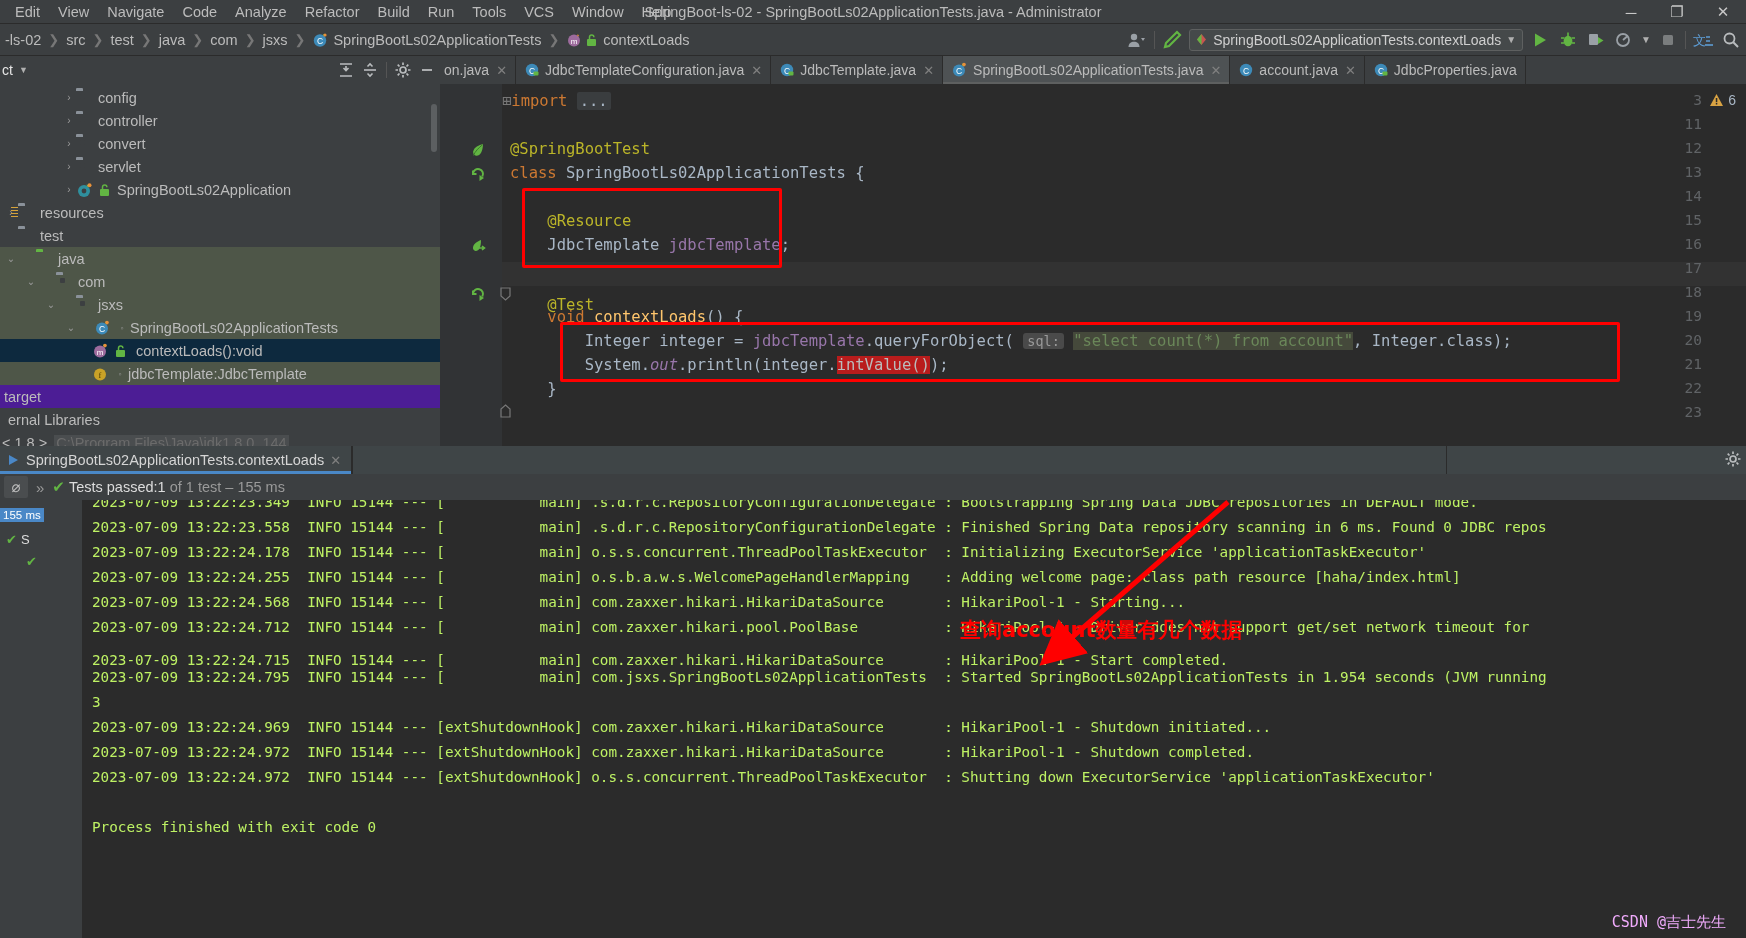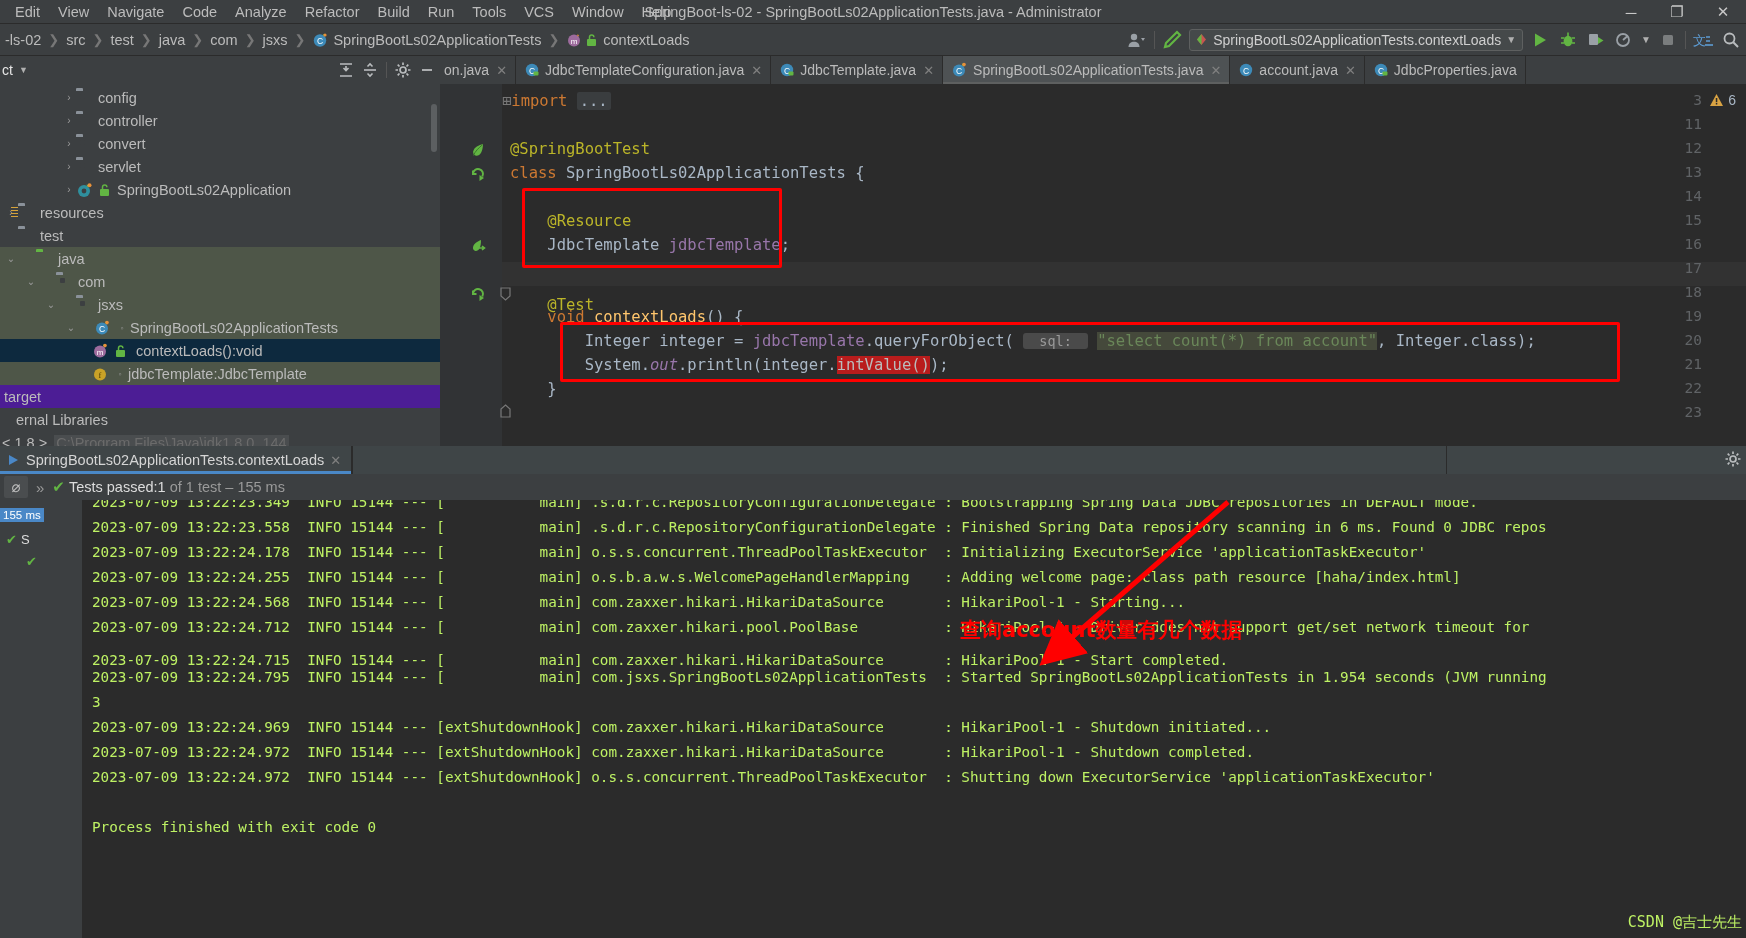--- a/index.html
+++ b/index.html
@@ -94,21 +94,21 @@
     position:absolute; right:44px; font-size:14.5px; color:#606366; text-align:right; width:26px;
   }
   .gicon { position:absolute; left:30px; width:16px; height:16px; }
   #codetext { position:absolute; left:62px; top:0; right:0; bottom:0; }
   .cline { position:absolute; left:0; font-size:15.5px; white-space:pre; letter-spacing:0px; }
   .kw { color:#cc7832; }  .cls { color:#a9b7c6; } .ann { color:#bbb529; }
   .fld { color:#9876aa; } .plain { color:#a9b7c6; } .str { color:#6a8759; }
   .mname { color:#ffc66d; }
   .sqlhl { background:#45493b; }
   .foldmark { background:#3a3d3f; color:#a9b7c6; padding:0 3px; border-radius:2px; }
-  .hint-pill { background:#4a4a4a; color:#9a9a9a; border-radius:3px; padding:0 16px; font-size:13.5px; }
+  .hint-pill { background:#4a4a4a; color:#9a9a9a; border-radius:3px; padding:0 4px; font-size:13.5px; }
   .intval { background:#b91c1c; }
   #warnbadge {
     position:absolute; right:10px; top:8px; display:flex; align-items:center; gap:4px;
     font-size:14px; color:#a9b7c6;
   }
   .redbox { position:absolute; border:3px solid #ff0000; border-radius:2px; pointer-events:none; }
   #caretline { position:absolute; left:62px; right:0; height:24px; background:#323232; }
 
   
   #runpanel { height:492px; background:#3c3f41; display:flex; flex-direction:column; position:relative; }
@@ -136,21 +136,21 @@
     flex:1; background:#2b2b2b; position:relative; overflow:hidden;
     font-family:"DejaVu Sans Mono","Liberation Mono",monospace;
   }
   .logline { position:absolute; left:0; white-space:pre; font-size:14.3px; color:#bef264; }
   #annot-arrow { position:absolute; pointer-events:none; }
   #annot-text {
     position:absolute; color:#ff0000; font-size:21px; font-weight:bold;
     font-family:"DejaVu Sans","Liberation Sans",sans-serif; white-space:nowrap;
   }
   #watermark {
-    position:absolute; right:4px; bottom:6px; font-size:15px; color:#bef264;
+    position:absolute; right:20px; bottom:6px; font-size:15px; color:#f0abfc;
   }
 </style>
 </head>
 <body>
 
 <div id="titlebar">
   <div id="menubar">
     <div class="menu-item">Edit</div>
     <div class="menu-item">View</div>
     <div class="menu-item">Navigate</div>
@@ -422,21 +422,21 @@
               <circle cx="8" cy="8.5" r="6" fill="#c9a227"></circle>
               <text x="8" y="12" font-size="8.5" fill="#4a3a00" text-anchor="middle" font-family="Liberation Serif">f</text>
             </svg>
         </span>
         <span class="omark">◦</span>
         <span>jdbcTemplate:JdbcTemplate</span>
       </div>
       <div class="trow sel-brown" style="padding-left:4px;">
         <span>target</span>
       </div>
-      <div class="trow" style="padding-left:16px;">
+      <div class="trow" style="padding-left:8px;">
         <span>ernal Libraries</span>
       </div>
       <div class="trow" style="padding-left:2px;">
         <span style="color:#bbb;">&lt; 1.8 &gt;</span>
         <span style="color:#6b6b6b;margin-left:7px;background:#4a4d4f;padding:0 2px;">C:\Program Files\Java\jdk1.8.0_144</span>
       </div>
       <div id="scrollgrip"></div>
     </div>
   </div>
 

